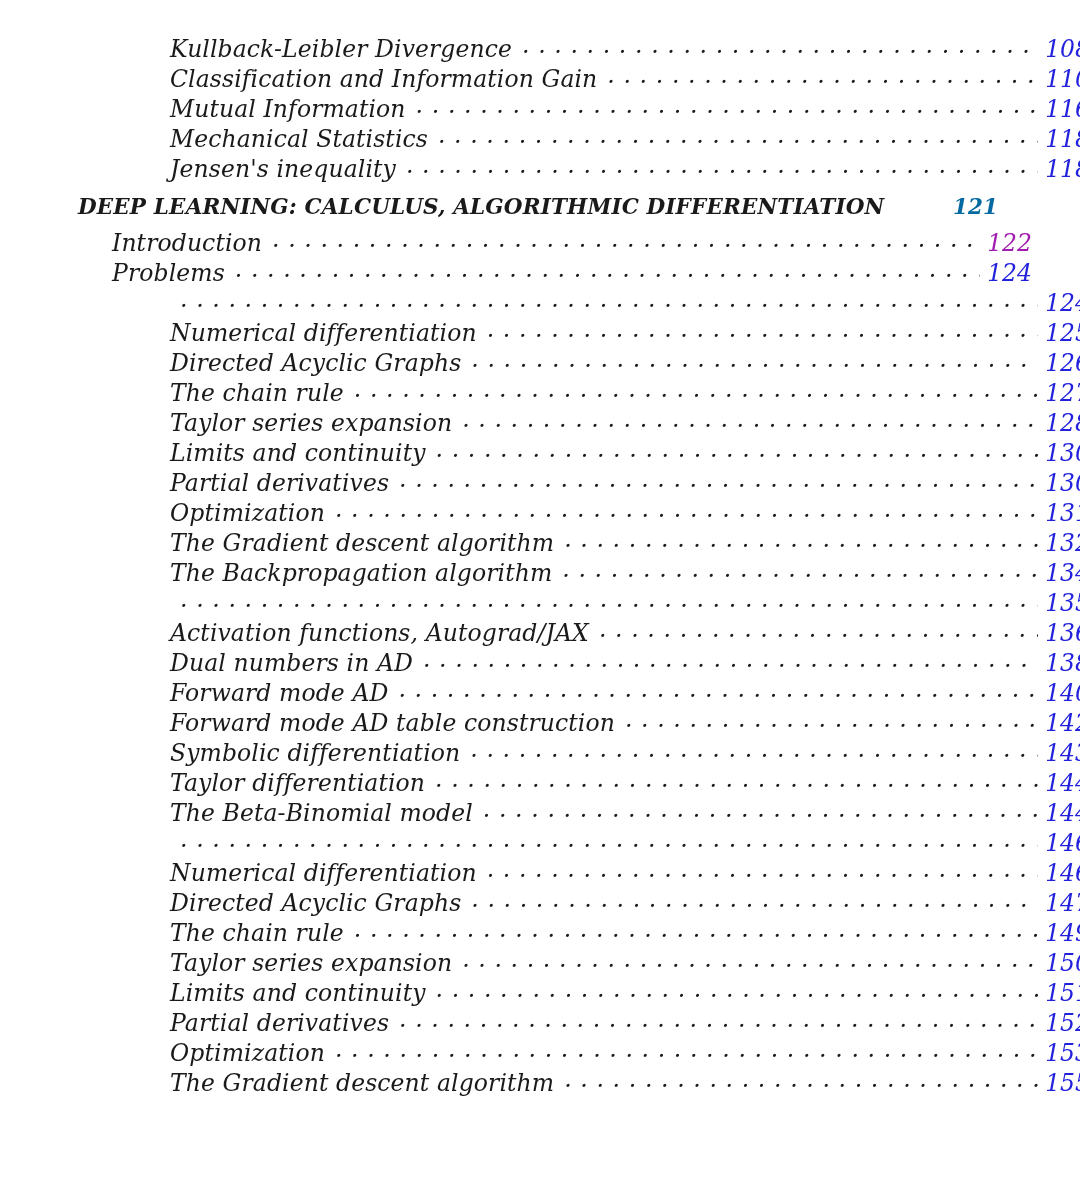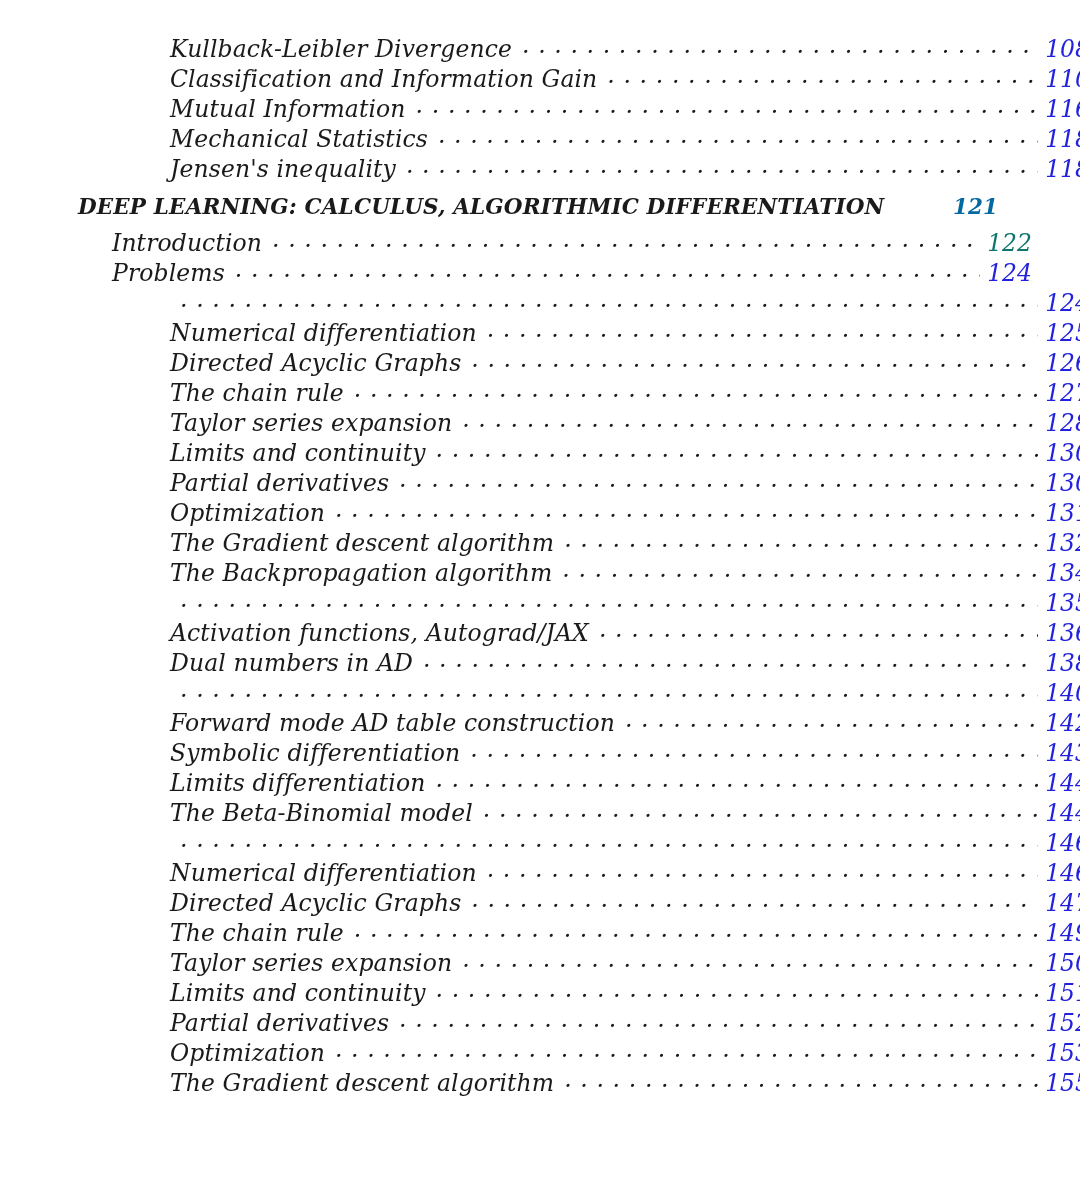--- a/index.html
+++ b/index.html
@@ -120,21 +120,21 @@
         <span class="page-no" style="color: rgb(34, 34, 221);">118</span>
       </div>
       <div class="entry lvl-top chapter">
         <span class="label">DEEP LEARNING: CALCULUS, ALGORITHMIC DIFFERENTIATION</span>
         <span class="leader" style="visibility: hidden;"></span>
         <span class="page-no" style="color: #0369a1;">121</span>
       </div>
       <div class="entry lvl-mid">
         <span class="label">Introduction</span>
         <span class="leader"></span>
-        <span class="page-no" style="color: #0f766e;">122</span>
+        <span class="page-no" style="color: #a21caf;">122</span>
       </div>
       <div class="entry lvl-mid">
         <span class="label">Problems</span>
         <span class="leader"></span>
         <span class="page-no" style="color: rgb(34, 34, 221);">124</span>
       </div>
       <div class="entry lvl-sub">
         <span class="leader"></span>
         <span class="page-no" style="color: rgb(34, 34, 221);">124</span>
       </div>
@@ -191,35 +191,36 @@
         <span class="label">Activation functions, Autograd/JAX</span>
         <span class="leader"></span>
         <span class="page-no" style="color: rgb(34, 34, 221);">136</span>
       </div>
       <div class="entry lvl-sub">
         <span class="label">Dual numbers in AD</span>
         <span class="leader"></span>
         <span class="page-no" style="color: rgb(34, 34, 221);">138</span>
       </div>
       <div class="entry lvl-sub">
+        <span class="label">Forward mode AD</span>
         <span class="leader"></span>
         <span class="page-no" style="color: rgb(34, 34, 221);">140</span>
       </div>
       <div class="entry lvl-sub">
         <span class="label">Forward mode AD table construction</span>
         <span class="leader"></span>
         <span class="page-no" style="color: rgb(34, 34, 221);">142</span>
       </div>
       <div class="entry lvl-sub">
         <span class="label">Symbolic differentiation</span>
         <span class="leader"></span>
         <span class="page-no" style="color: rgb(34, 34, 221);">143</span>
       </div>
       <div class="entry lvl-sub">
-        <span class="label">Limits differentiation</span>
+        <span class="label">Taylor differentiation</span>
         <span class="leader"></span>
         <span class="page-no" style="color: rgb(34, 34, 221);">144</span>
       </div>
       <div class="entry lvl-sub">
         <span class="label">The Beta-Binomial model</span>
         <span class="leader"></span>
         <span class="page-no" style="color: rgb(34, 34, 221);">144</span>
       </div>
       <div class="entry lvl-sub">
         <span class="leader"></span>

